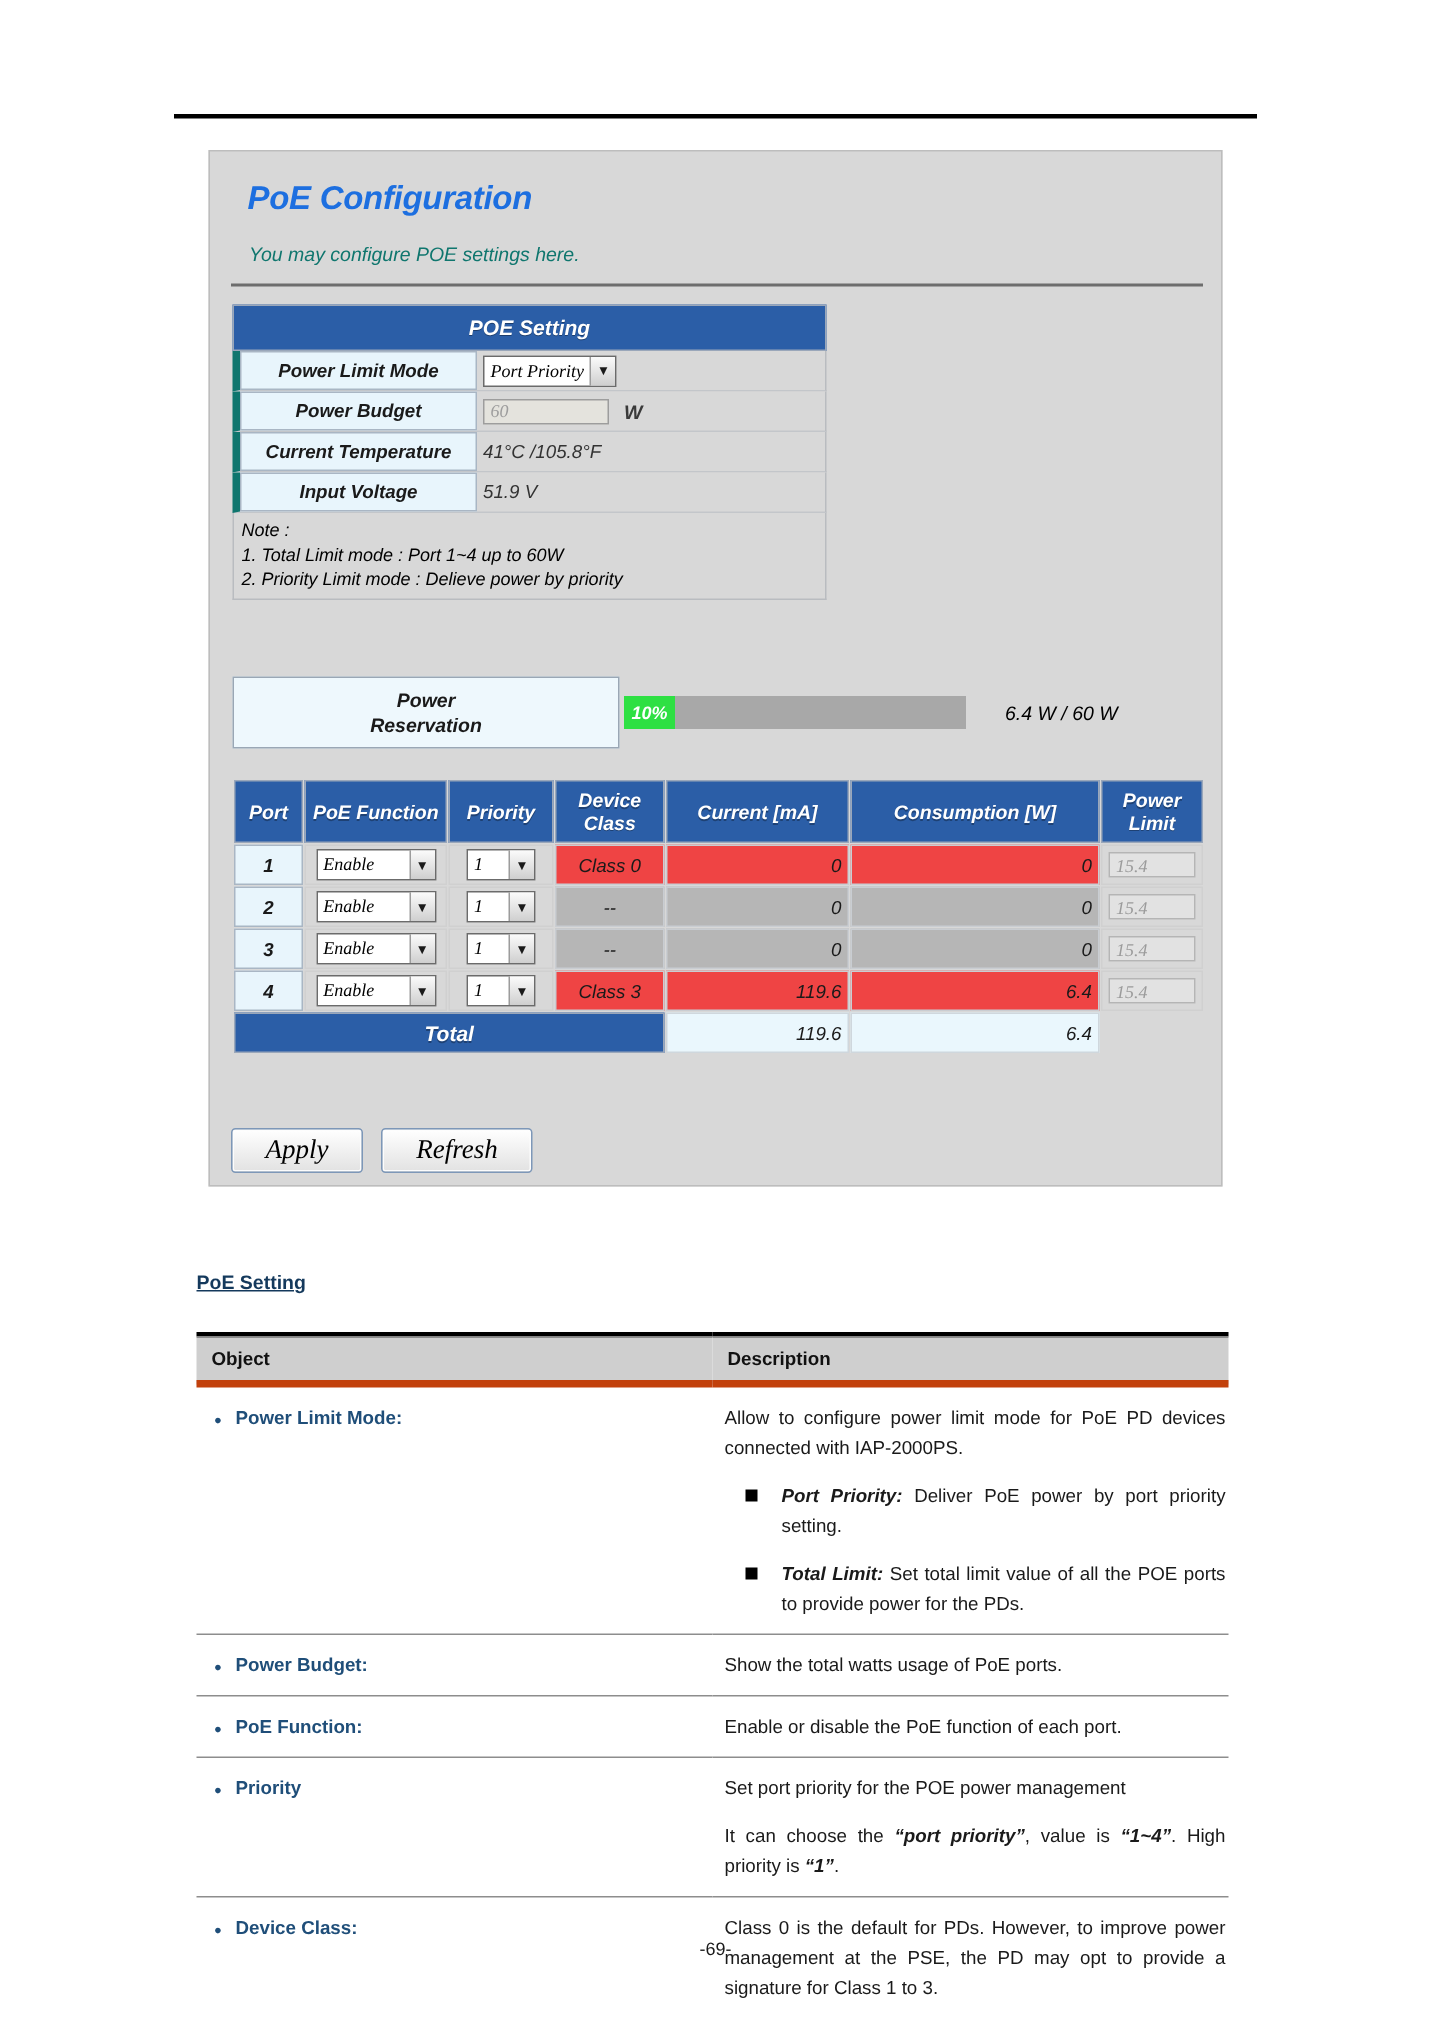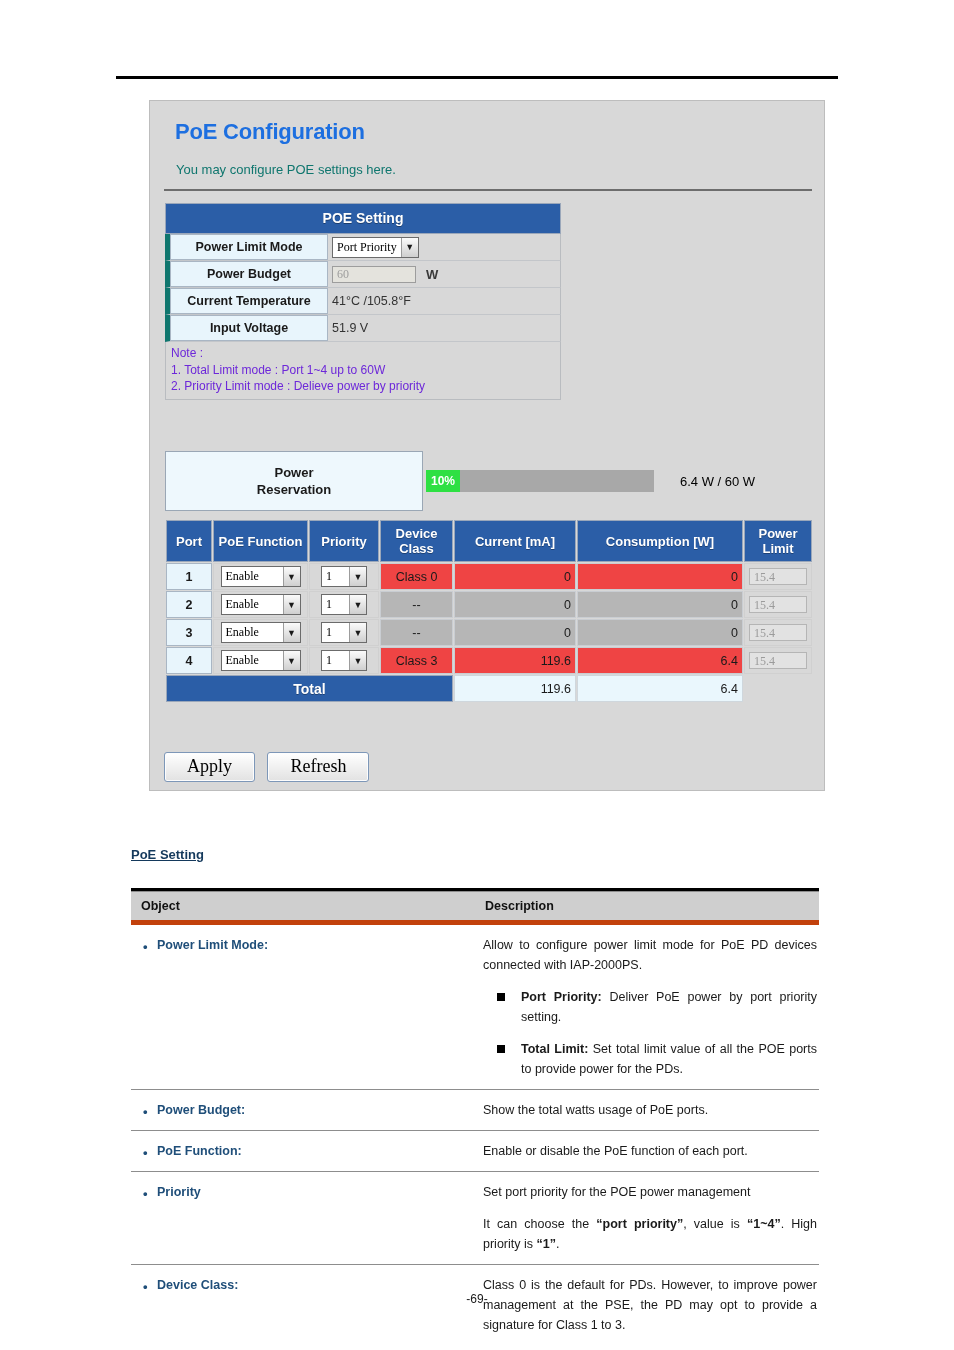--- a/index.html
+++ b/index.html
@@ -22,27 +22,28 @@
     left: 116px;
     top: 76px;
     width: 722px;
     height: 3px;
     background: #000;
   }
 
   
   .shot {
     position: absolute;
-    left: 149px;
+    left: 139px;
     top: 100px;
     width: 676px;
     height: 691px;
     background: #d8d8d8;
     border: 1px solid #bdbdbd;
     box-sizing: border-box;
+    font-style: italic;
   }
   .shot-title {
     position: absolute;
     left: 25px;
     top: 18px;
     font-size: 22px;
     font-weight: bold;
     color: #1d6fe0;
     letter-spacing: -0.2px;
   }
@@ -158,36 +159,36 @@
     font-weight: bold;
     color: #3a3a3a;
   }
 
   .note-box {
     border: 1px solid #b9bcc0;
     border-top: none;
     background: #d8d8d8;
     padding: 3px 0 4px 5px;
     font-size: 12px;
-    color: #6d28d9;
+    color: #000000;
     line-height: 16.5px;
   }
 
   
   .reserve {
     position: absolute;
     left: 15px;
     top: 350px;
     width: 648px;
     display: flex;
     align-items: center;
   }
   .reserve-label {
     width: 258px;
-    height: 60px;
+    height: 48px;
     background: #eef8fd;
     border: 1px solid #9aa7b5;
     box-sizing: border-box;
     display: flex;
     flex-direction: column;
     align-items: center;
     justify-content: center;
     font-size: 13px;
     font-weight: bold;
     color: #1a1a1a;
@@ -392,21 +393,21 @@
   }
   .sub-item::before {
     content: "";
     position: absolute;
     left: 14px;
     top: 6px;
     width: 8px;
     height: 8px;
     background: #000;
   }
-  .b { font-weight: bold; }
+  .b { font-weight: bold; font-style: italic; }
   .pagenum {
     position: absolute;
     left: 0;
     top: 1292px;
     width: 954px;
     text-align: center;
     font-size: 12px;
     color: #1a1a1a;
   }
 </style>

